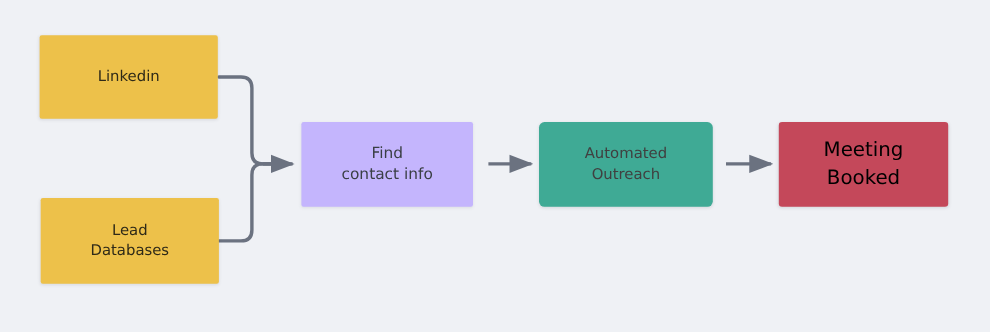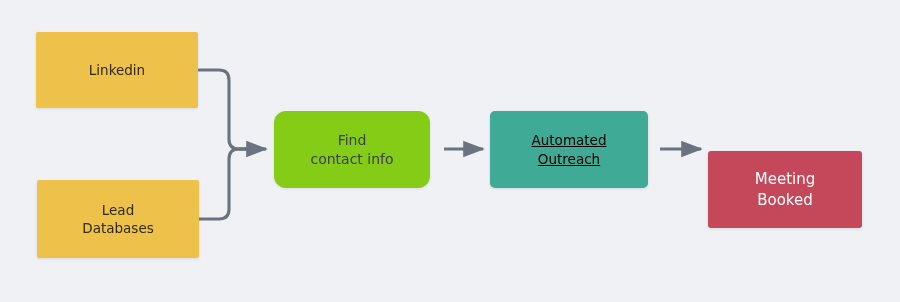--- a/index.html
+++ b/index.html
@@ -34,41 +34,39 @@
     white-space: pre-line;
   }
   .n-source {
     background: #edc14a;
     color: #2f2a18;
     font-size: 13.5px;
     border-radius: 2px;
     box-shadow: 0 1px 3px rgba(60,65,80,0.13);
   }
   .n-process {
-    background: #84cc16;
+    background: #c4b5fd;
     color: #3a3f45;
     font-size: 14px;
-    border-radius: 12px;
+    border-radius: 2px;
     box-shadow: 0 1px 3px rgba(60,65,80,0.10);
   }
   .n-action {
     background: #3faa95;
-    color: #000000;
+    color: #404040;
     font-size: 13.5px;
     border-radius: 5px;
     box-shadow: 0 1px 3px rgba(60,65,80,0.14);
-    text-decoration: underline;
   }
   .n-outcome {
     background: #c4485a;
-    color: #ffffff;
-    font-size: 15px;
+    color: #000000;
+    font-size: 18px;
     border-radius: 3px;
     box-shadow: 0 1px 3px rgba(60,65,80,0.14);
-    margin-top: 40px;
   }
   #connectors {
     position: absolute;
     left: 0;
     top: 0;
     width: 900px;
     height: 302px;
     pointer-events: none;
   }
 </style>

